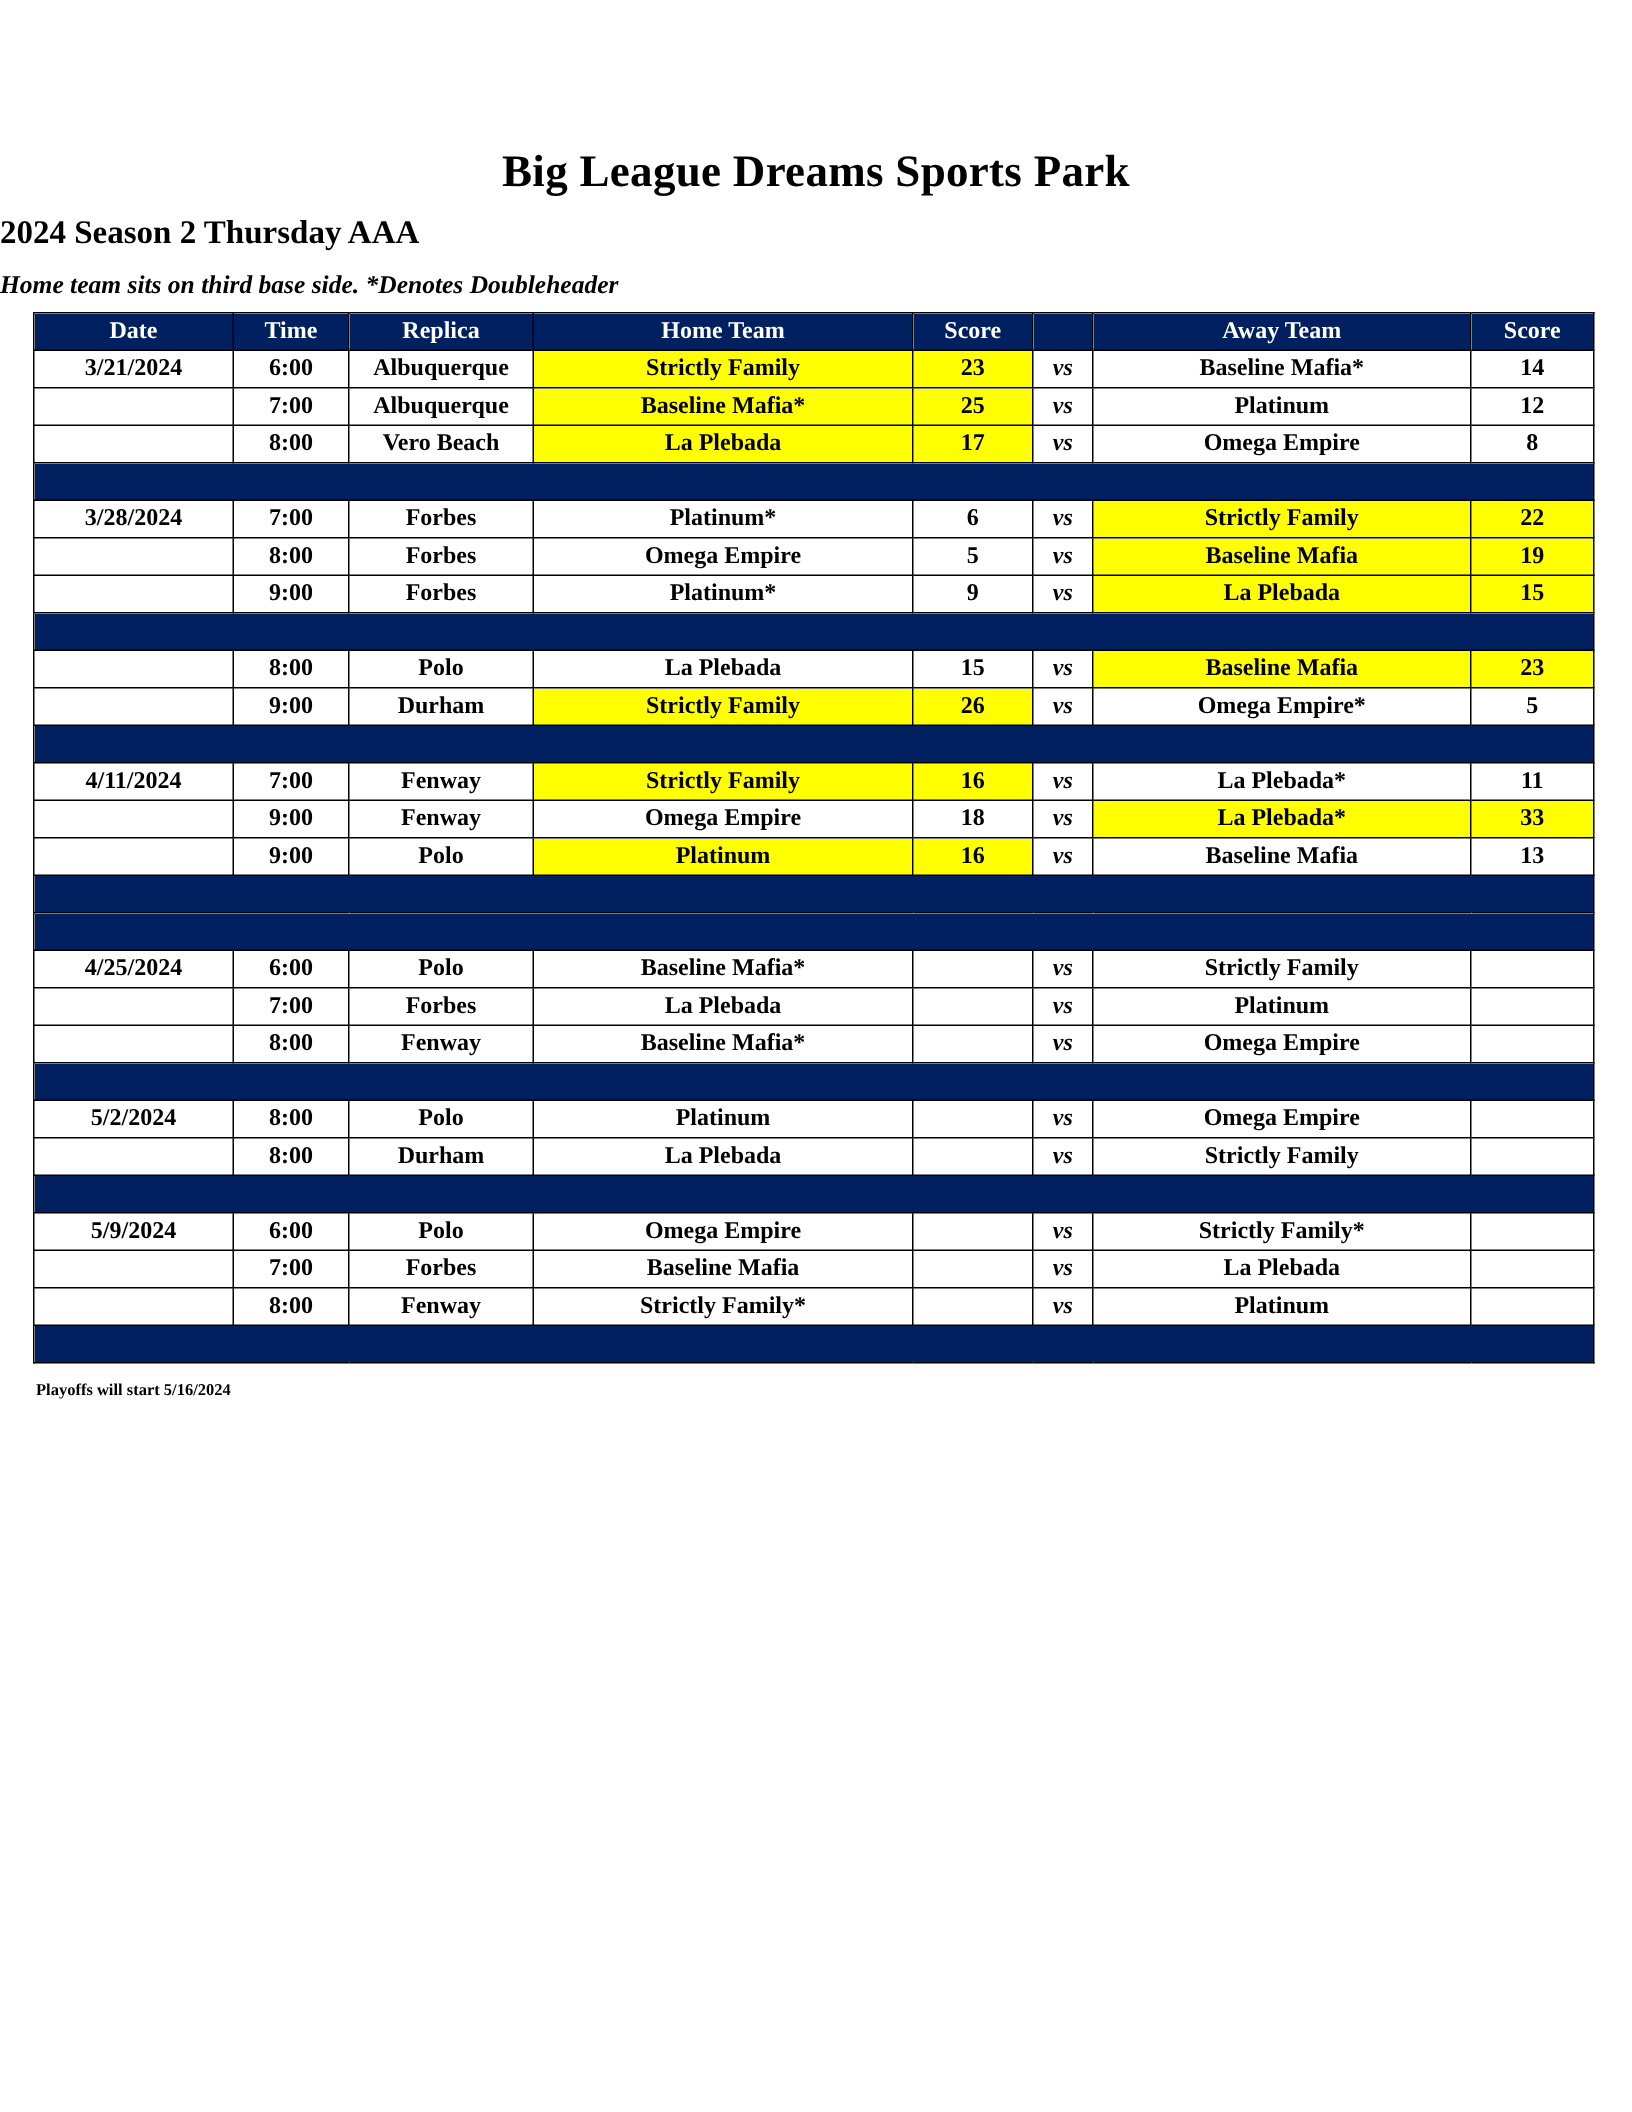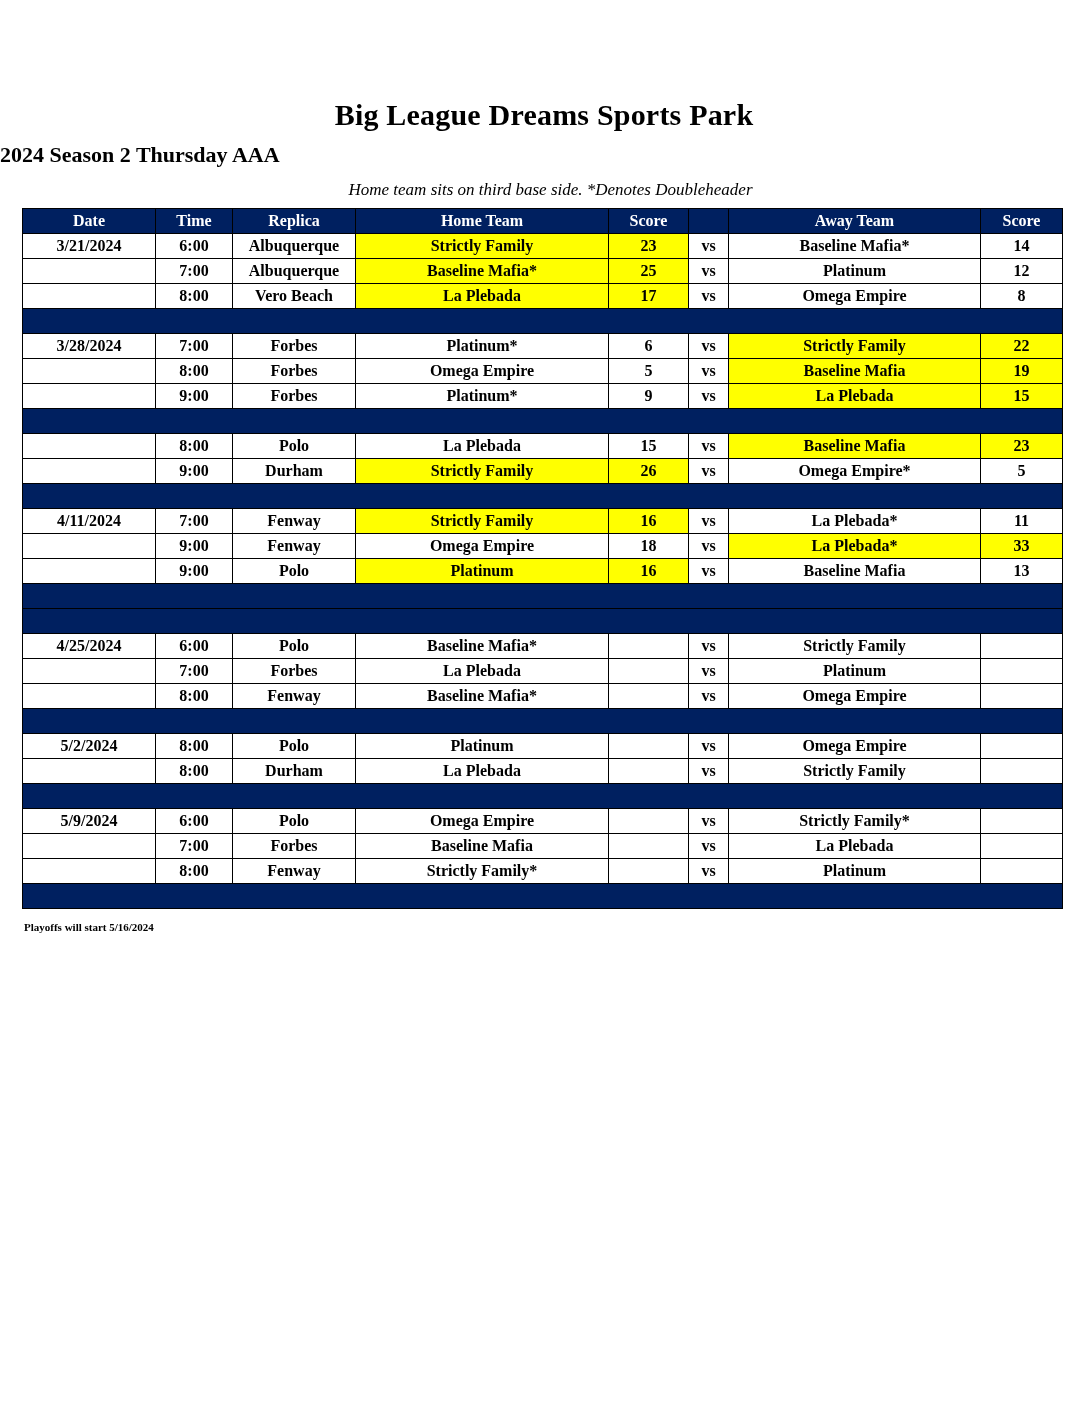--- a/index.html
+++ b/index.html
@@ -18,26 +18,24 @@
     font-weight: bold;
     font-size: 30px;
     letter-spacing: 0.2px;
   }
   .subtitle {
     font-weight: bold;
     font-size: 22px;
     margin-top: 10px;
   }
   .note {
-    text-align: center;
-    font-weight: normal;
+    font-weight: bold;
     font-style: italic;
     font-size: 17px;
     margin-top: 12px;
-    padding-left: 13px;
   }
   table.schedule {
     border-collapse: collapse;
     table-layout: fixed;
     width: 1040px;
     margin: 8px 0 0 22px;
   }
   table.schedule th, table.schedule td {
     border: 1px solid #000;
     height: 25px;
@@ -54,21 +52,21 @@
     color: var(--header-text, #ffffff);
     font-size: 16px;
   }
   tr.sep td {
     background: var(--navy, #002060);
     height: 25px;
     border-left: 1px solid #000;
     border-right: 1px solid #000;
   }
   td.hl { background: var(--highlight, #ffff00); }
-  td.vs { font-size: 14px; margin-top: 40px; }
+  td.vs { font-style: italic; font-size: 14px; margin-top: 40px; }
   .footer {
     margin: 12px 0 0 24px;
     font-weight: bold;
     font-size: 11px;
   }
 </style>
 </head>
 <body>
 
 <div class="page">

